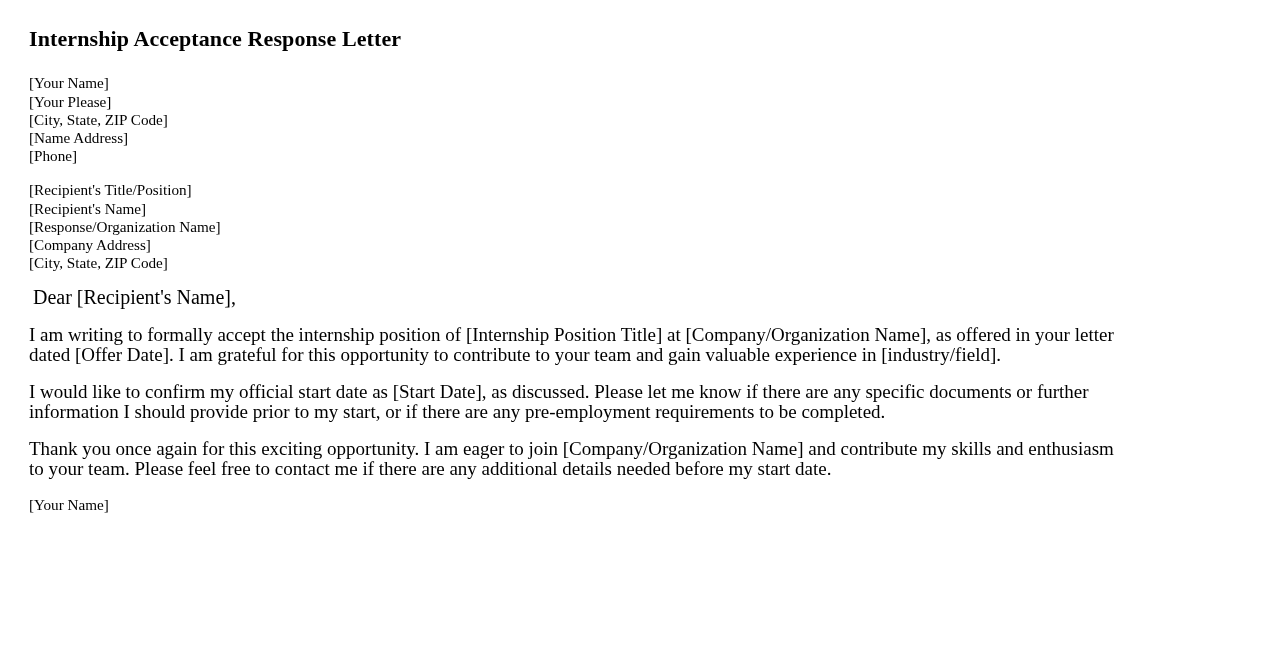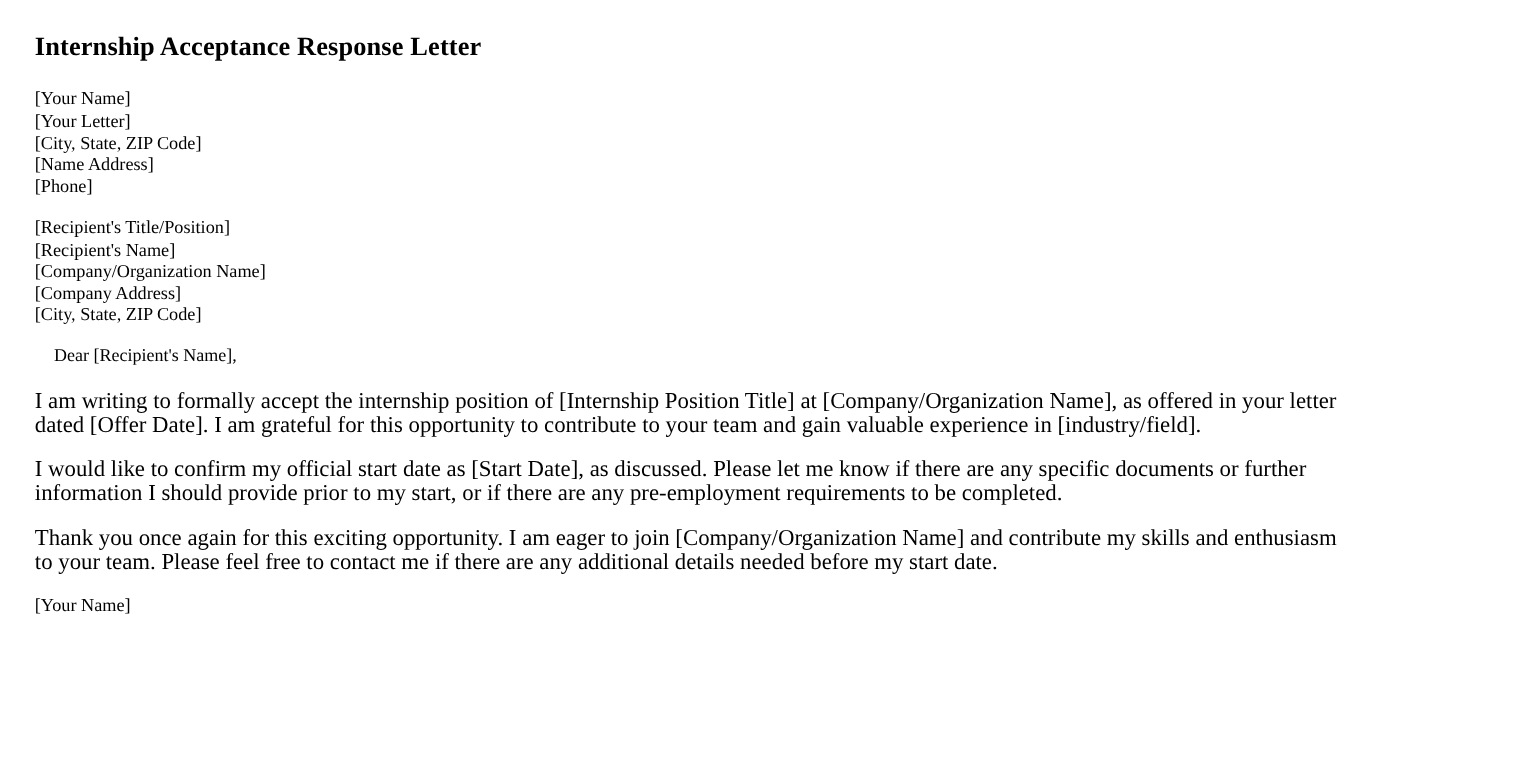--- a/index.html
+++ b/index.html
@@ -29,23 +29,23 @@
   .block {
     font-size: 15.2px;
     line-height: 18.2px;
     margin: 0 0 16px 0;
   }
   .block .line {
     display: block;
     white-space: pre;
   }
   .salutation {
-    font-size: 15px;
+    font-size: 20px;
     line-height: 18.2px;
-    margin: 0 0 18px 16px;
+    margin: 0 0 18px 4px;
   }
   .para {
     font-size: 19px;
     line-height: 20.5px;
     margin: 0 0 16px 0;
     max-width: 1212px;
     text-align: left;
   }
   .closing {
     font-size: 15.2px;
@@ -59,30 +59,30 @@
 </style>
 </head>
 <body>
 
 <div class="page">
 
   <h1 class="doc-title">Internship Acceptance Response Letter</h1>
 
   <div class="block">
     <span class="line">[Your Name]</span>
-    <span class="line">[Your Letter]</span>
+    <span class="line">[Your Please]</span>
     <span class="line">[City, State, ZIP Code]</span>
     <span class="line">[Name Address]</span>
     <span class="line">[Phone]</span>
   </div>
 
   <div class="block">
     <span class="line">[Recipient's Title/Position]</span>
     <span class="line">[Recipient's Name]</span>
-    <span class="line">[Company/Organization Name]</span>
+    <span class="line">[Response/Organization Name]</span>
     <span class="line">[Company Address]</span>
     <span class="line">[City, State, ZIP Code]</span>
   </div>
 
   <div class="salutation">Dear [Recipient's Name],</div>
 
   <p class="para">I am writing to formally accept the internship position of [Internship Position Title] at [Company/Organization Name], as offered in your letter dated [Offer Date]. I am grateful for this opportunity to contribute to your team and gain valuable experience in [industry/field].</p>
   <p class="para">I would like to confirm my official start date as [Start Date], as discussed. Please let me know if there are any specific documents or further information I should provide prior to my start, or if there are any pre-employment requirements to be completed.</p>
   <p class="para">Thank you once again for this exciting opportunity. I am eager to join [Company/Organization Name] and contribute my skills and enthusiasm to your team. Please feel free to contact me if there are any additional details needed before my start date.</p>
 

